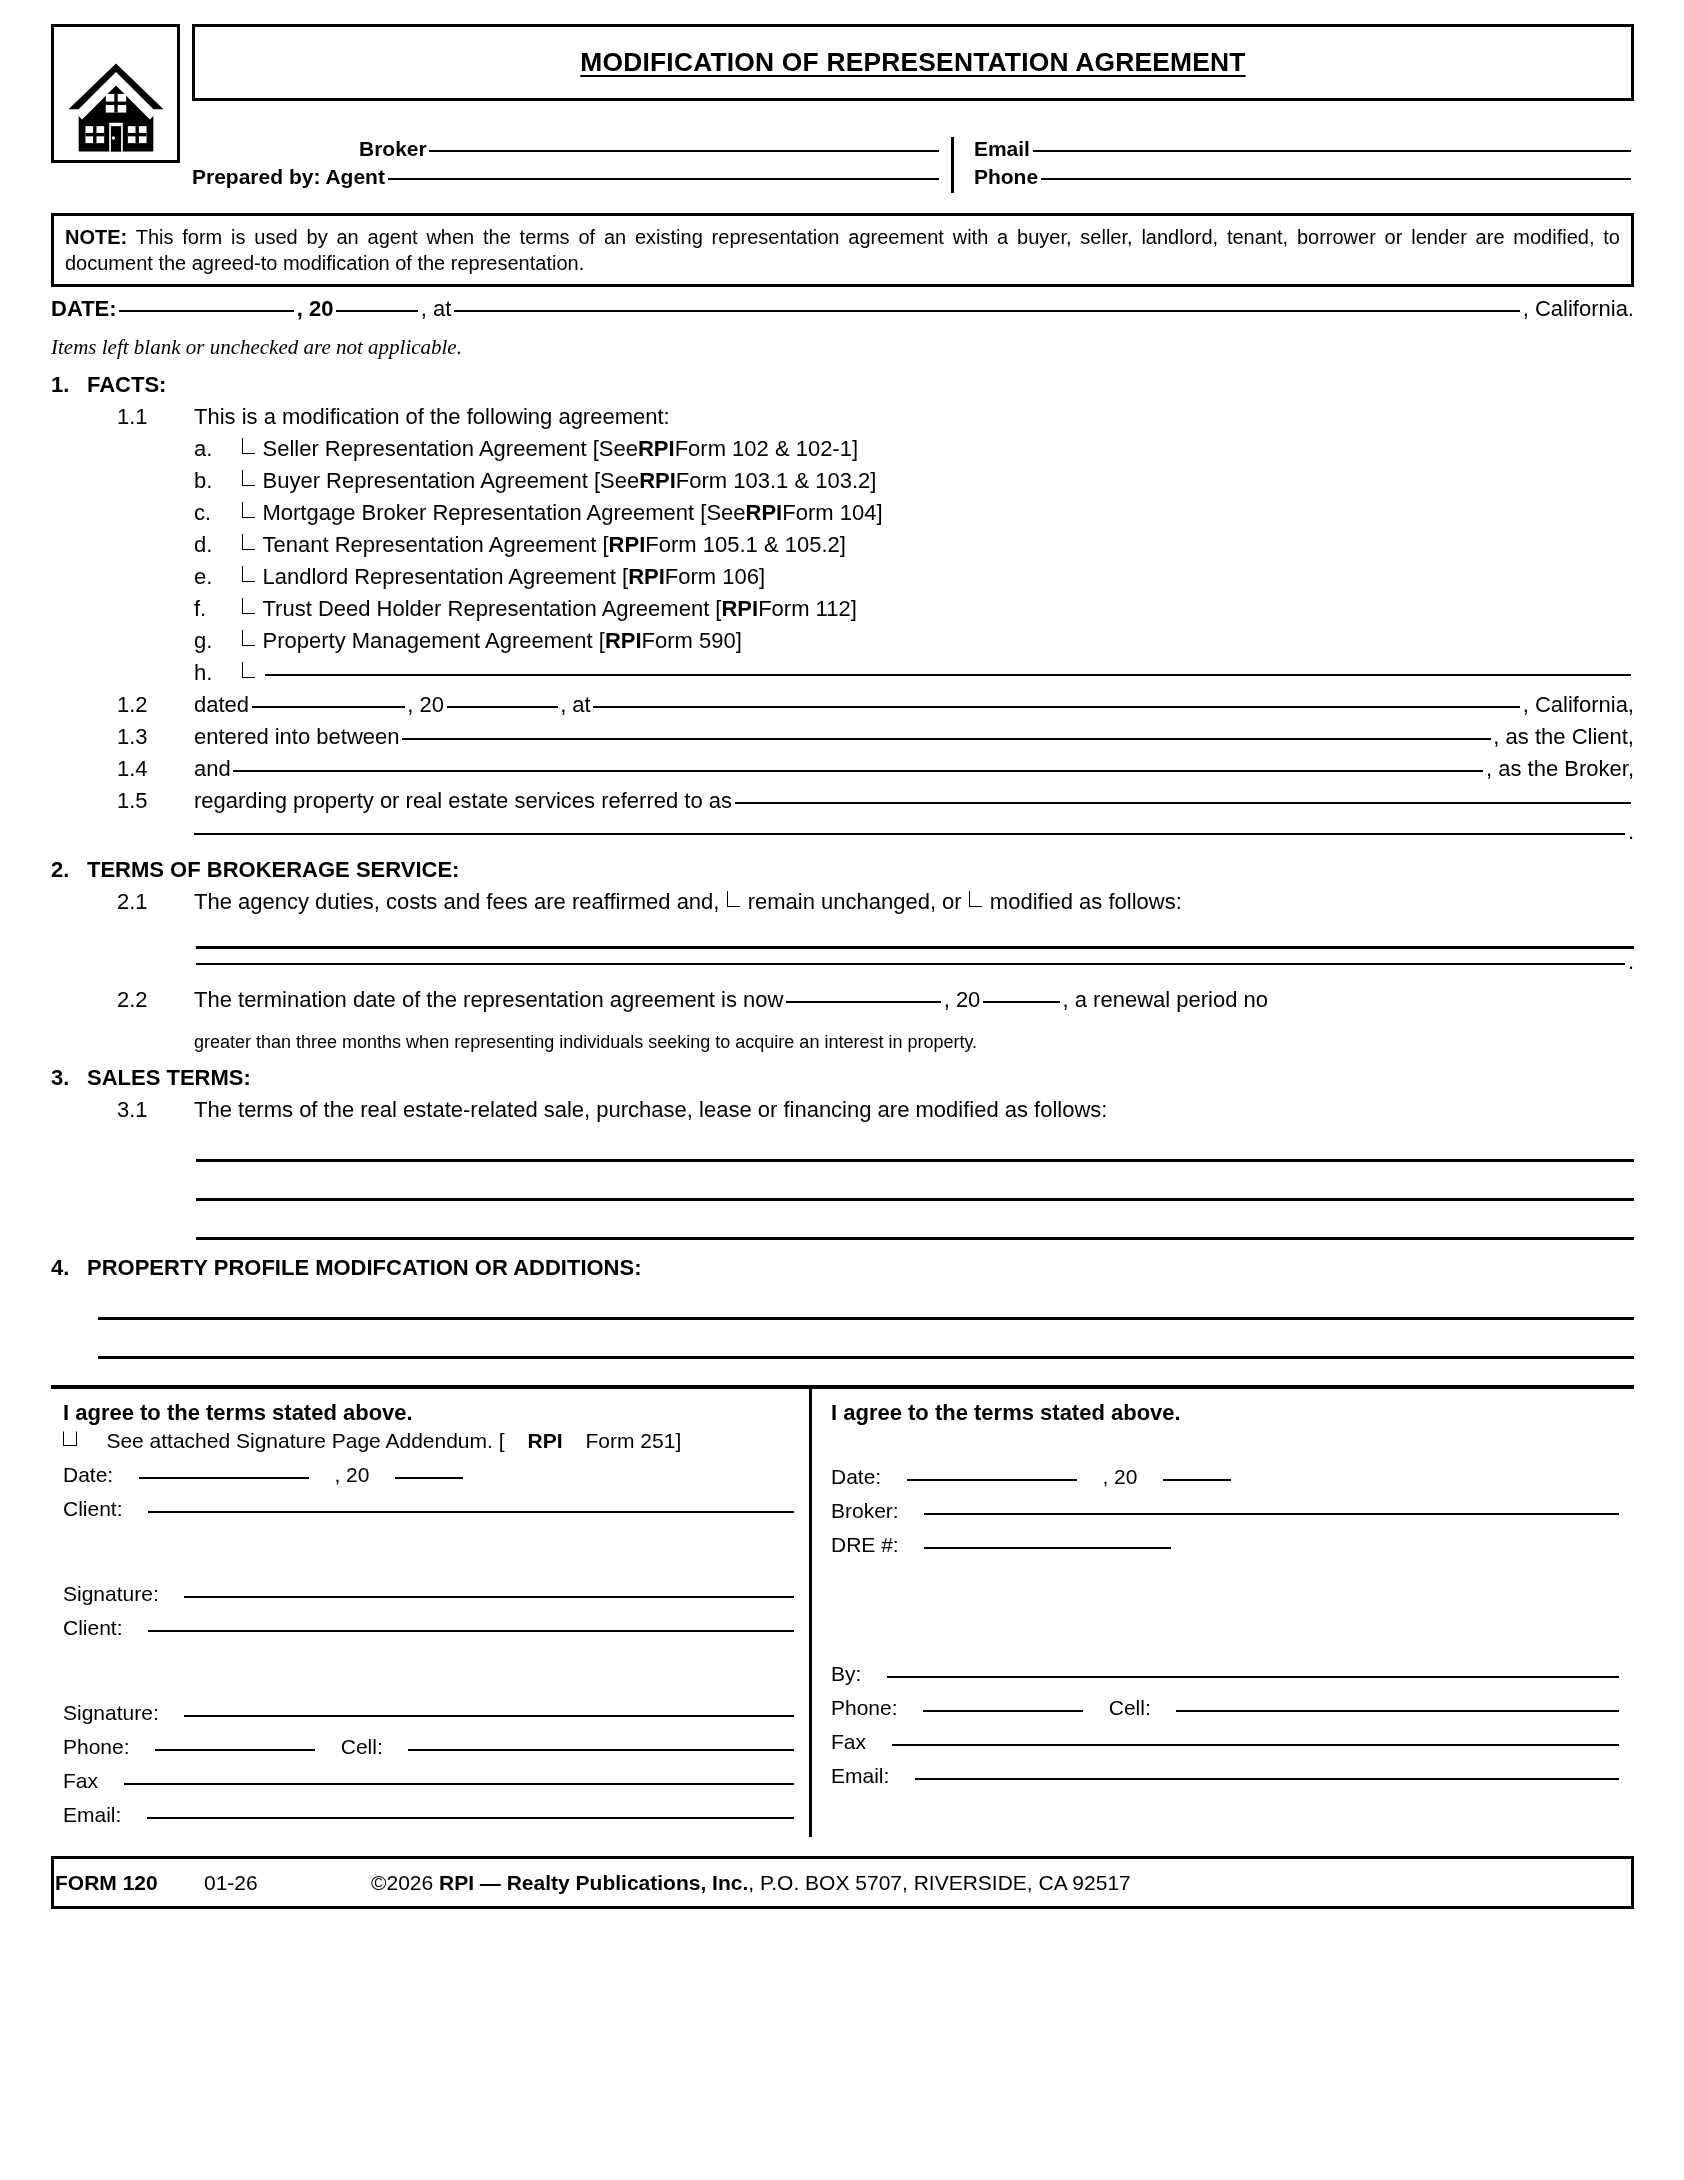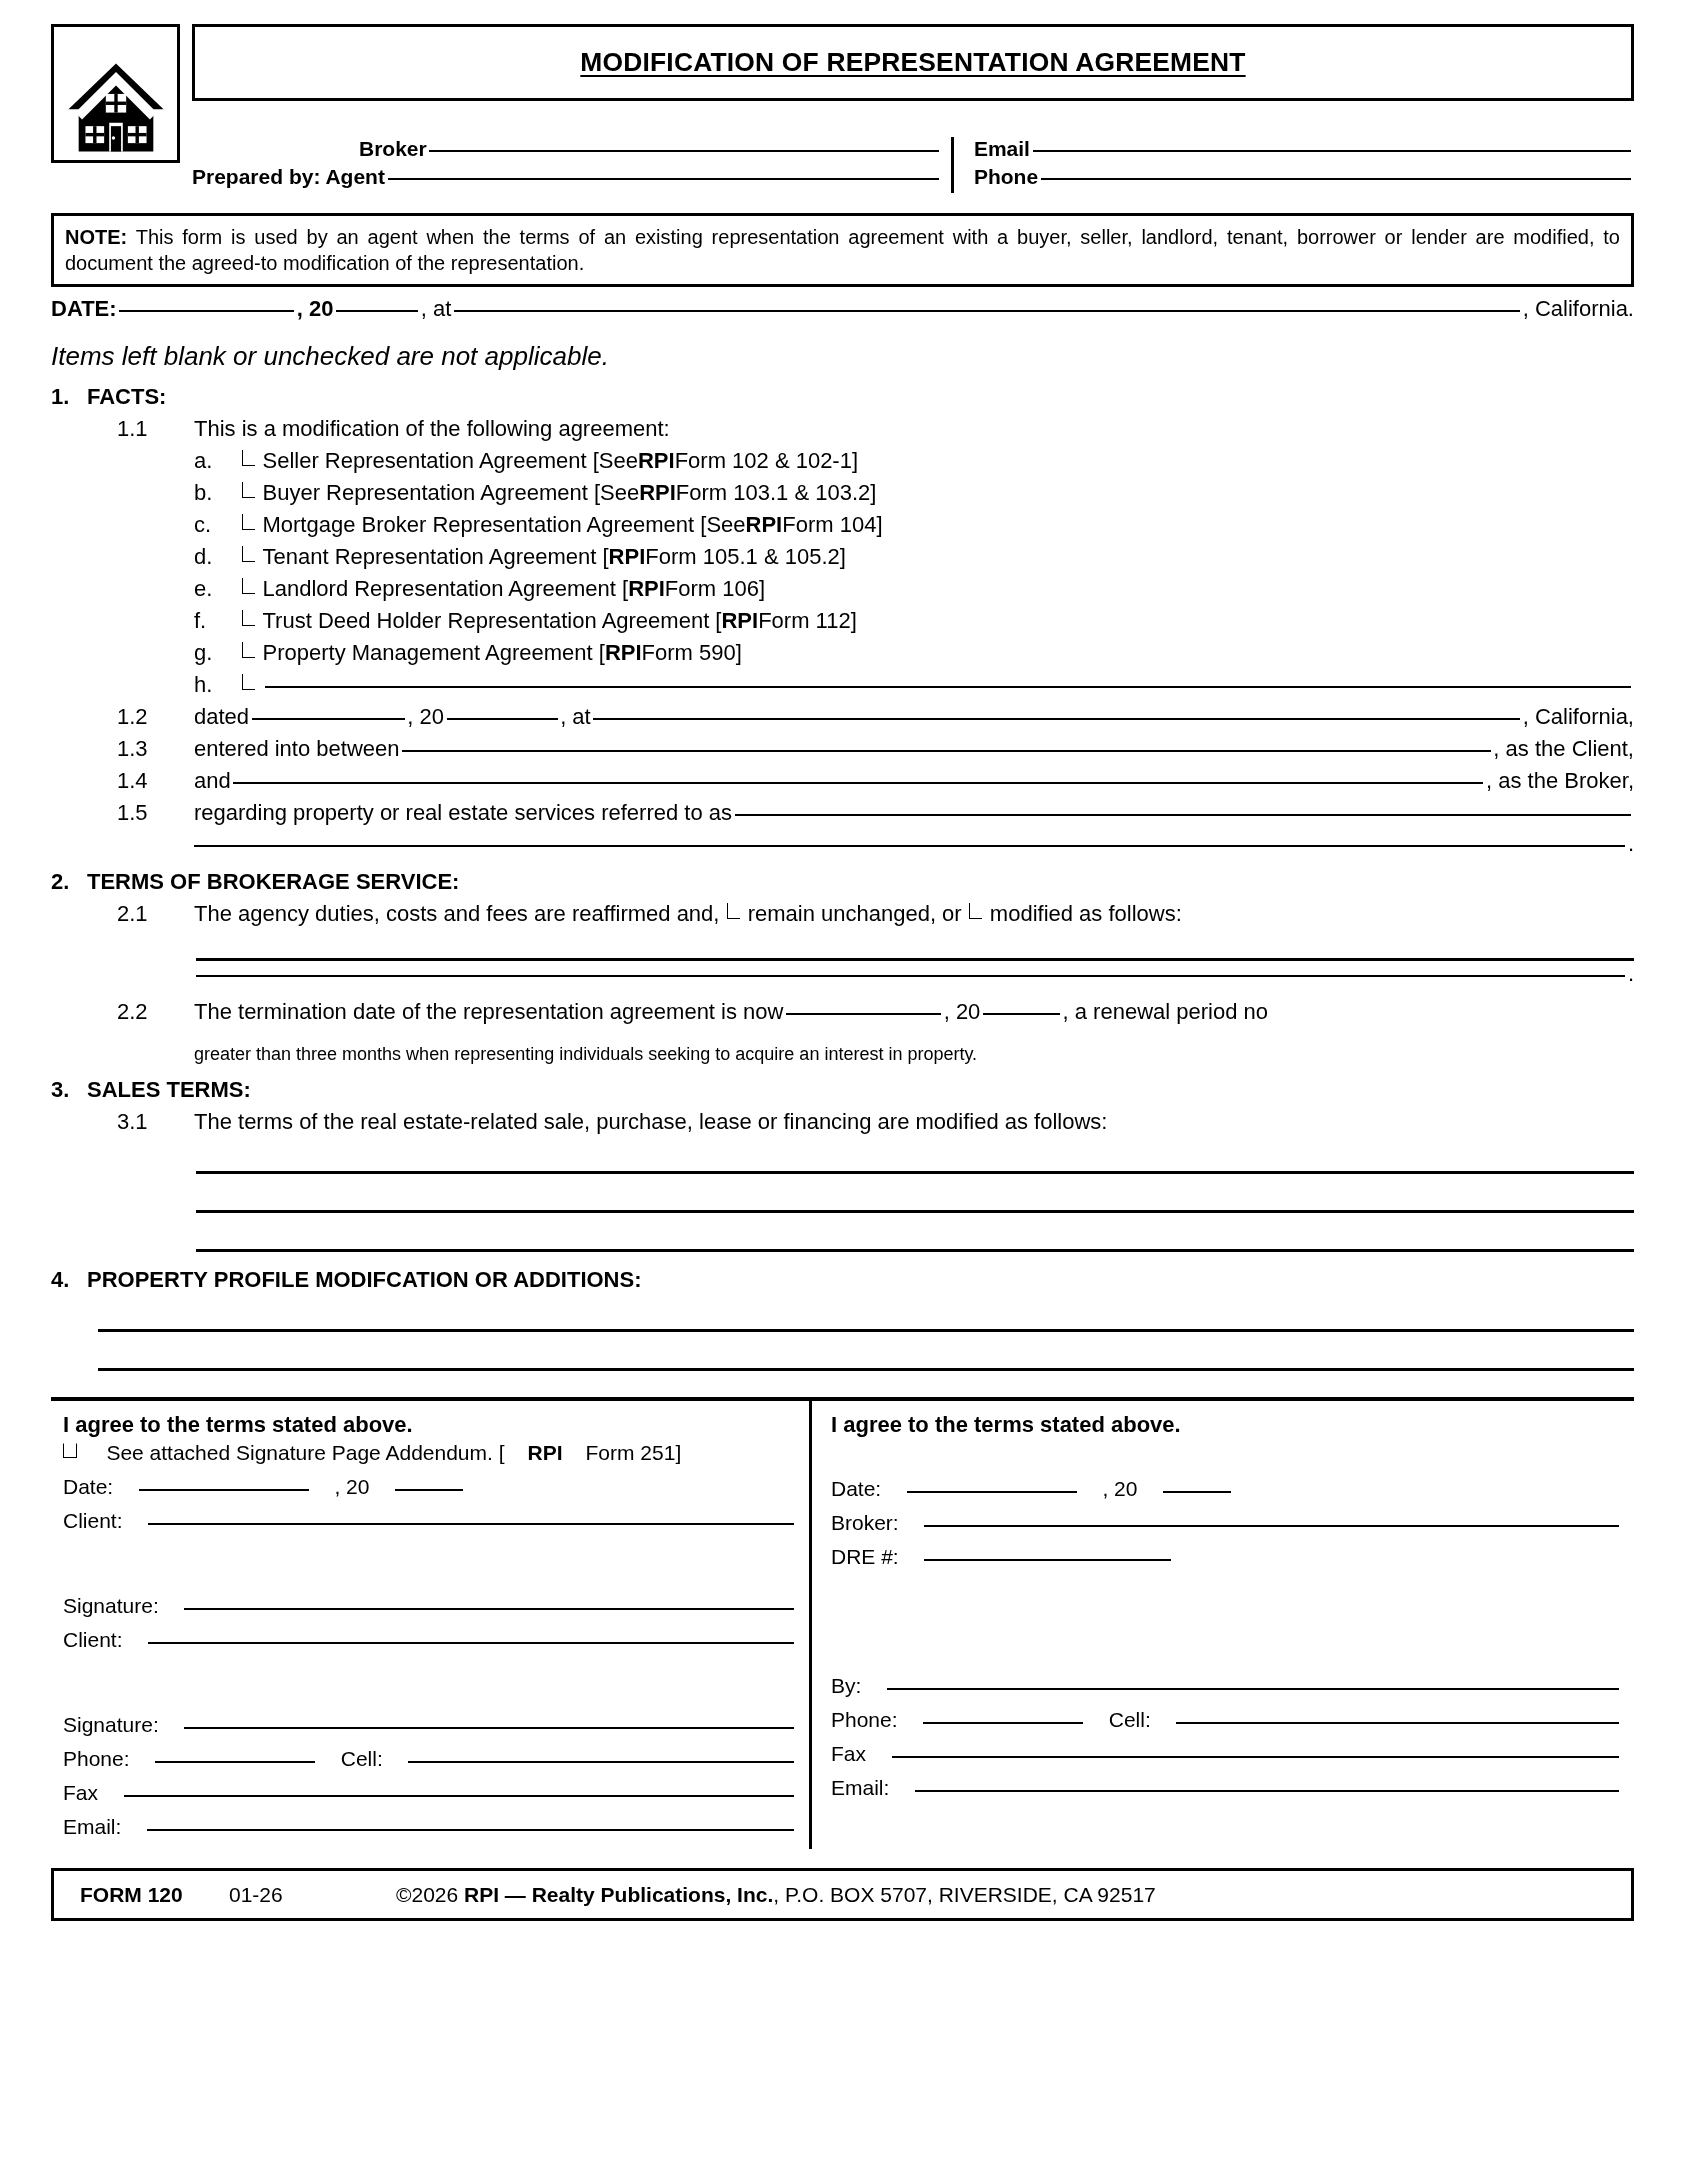--- a/index.html
+++ b/index.html
@@ -113,23 +113,24 @@
   
   .date-line {
     display: flex;
     align-items: baseline;
     font-size: 22px;
     margin-top: 8.5px;
     white-space: nowrap;
   }
   .date-line .bold { font-weight: bold; }
   .italic-note {
-    font-size: 26px;
+    font-size: 21px;
     font-style: italic;
-    margin-top: 19px;
+    margin-top: 13px;
+    font-family: Liberation Serif, serif;
   }
 
   .sec-head {
     display: flex;
     font-size: 22px;
     font-weight: bold;
     margin-top: 12px;
   }
   .sec-head .num { width: 36px; flex: 0 0 auto; }
 
@@ -216,21 +217,21 @@
   
   .footer {
     border: 3.4px solid #000;
     box-sizing: border-box;
     margin-top: 19px;
     height: 53px;
     display: flex;
     align-items: center;
     font-size: 21px;
   }
-  .footer .f1 { font-weight: bold; padding-left: 26px; width: 149px;}
+  .footer .f1 { font-weight: bold; padding-left: 1px; width: 149px;}
   .footer .f2 { width: 167px; }
   .footer .f3 { flex: 1 1 auto; }
 </style>
 </head>
 <body>
 
 <div id="page">
 
   <div class="header-row">
 

